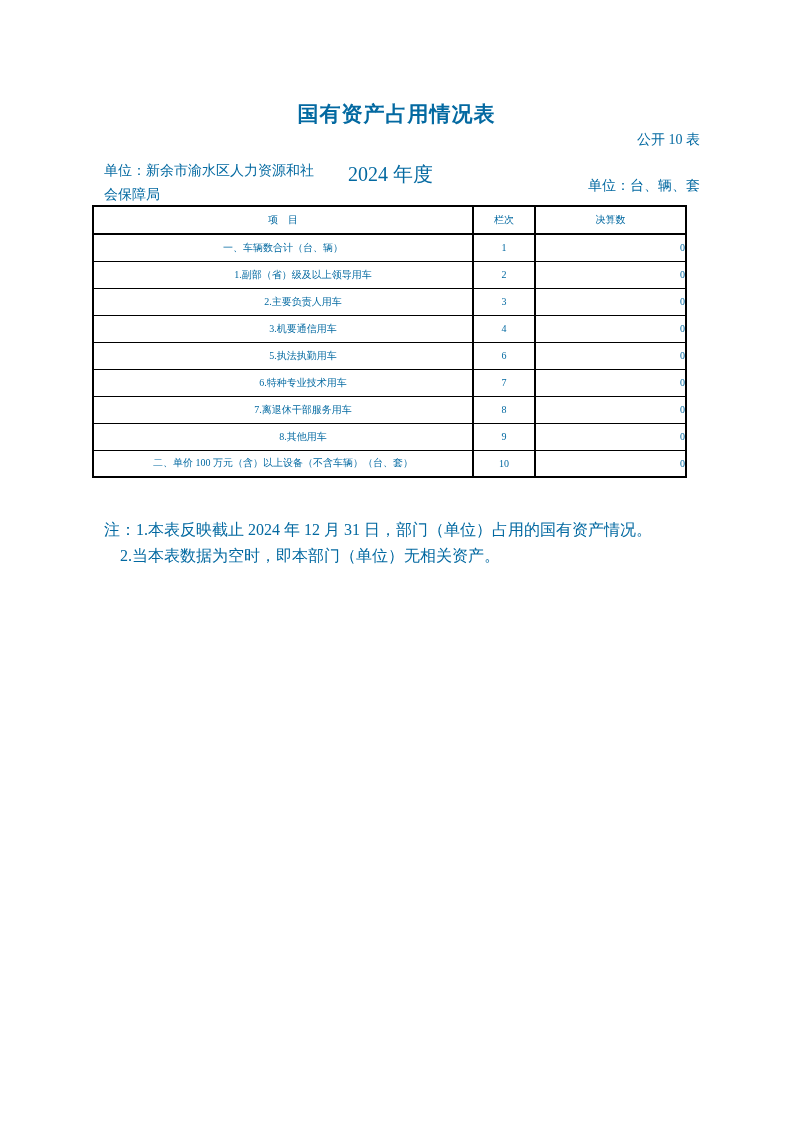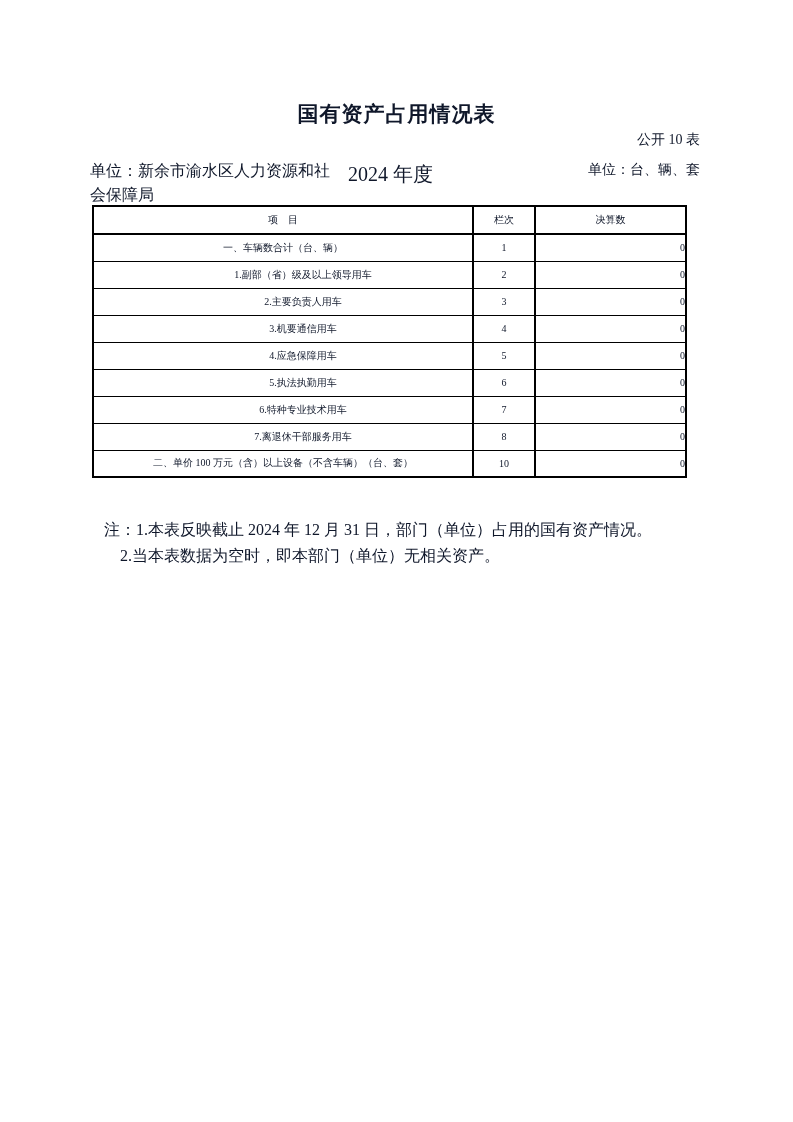--- a/index.html
+++ b/index.html
@@ -2,21 +2,21 @@
 <html><head>
 <meta charset="utf-8">
 <style>
   * { box-sizing: border-box; }
   html, body { margin: 0; padding: 0; background: #ffffff; }
   .page {
     position: relative;
     width: 793px;
     height: 858px;
     background: #ffffff;
-    color: #0f172a;
+    color: #0369a1;
     font-family: "Liberation Serif", "DejaVu Serif", serif;
     overflow: hidden;
   }
   .doc-title {
     position: absolute;
     top: 100px;
     left: 0;
     width: 100%;
     text-align: center;
     font-family: "Liberation Sans", "DejaVu Sans", sans-serif;
@@ -27,34 +27,34 @@
   .pub-tag {
     position: absolute;
     top: 131px;
     right: 93px;
     font-size: 14px;
     margin-left: 32px;
   }
   .meta-left {
     position: absolute;
     top: 159px;
-    left: 90px;
+    left: 104px;
     width: 250px;
-    font-size: 16px;
+    font-size: 14px;
     line-height: 24px;
   }
   .meta-year {
     position: absolute;
     top: 161px;
     left: 348px;
     font-size: 20px;
   }
   .meta-unit {
     position: absolute;
-    top: 161px;
+    top: 177px;
     right: 93px;
     font-size: 14px;
   }
   table.asset-table {
     position: absolute;
     top: 205px;
     left: 92px;
     width: 593px;
     border-collapse: collapse;
     table-layout: fixed;
@@ -153,44 +153,44 @@
           <td class="c-index">3</td>
           <td class="c-value">0</td>
         </tr>
 
         <tr class="indent">
           <td class="c-item">3.机要通信用车</td>
           <td class="c-index">4</td>
           <td class="c-value">0</td>
         </tr>
 
-        <tr class="indent">
-          <td class="c-item">4.应急保障用车</td>
-          <td class="c-index">5</td>
-          <td class="c-value">0</td>
-        </tr>
 
         <tr class="indent">
           <td class="c-item">5.执法执勤用车</td>
           <td class="c-index">6</td>
           <td class="c-value">0</td>
         </tr>
 
         <tr class="indent">
           <td class="c-item">6.特种专业技术用车</td>
           <td class="c-index">7</td>
           <td class="c-value">0</td>
         </tr>
 
         <tr class="indent">
           <td class="c-item">7.离退休干部服务用车</td>
           <td class="c-index">8</td>
           <td class="c-value">0</td>
         </tr>
 
+        <tr class="indent">
+          <td class="c-item">8.其他用车</td>
+          <td class="c-index">9</td>
+          <td class="c-value">0</td>
+        </tr>
 
         <tr>
           <td class="c-item">二、单价 100 万元（含）以上设备（不含车辆）（台、套）</td>
           <td class="c-index">10</td>
           <td class="c-value">0</td>
         </tr>
       </tbody>
   </table>
 
   <div class="notes">

